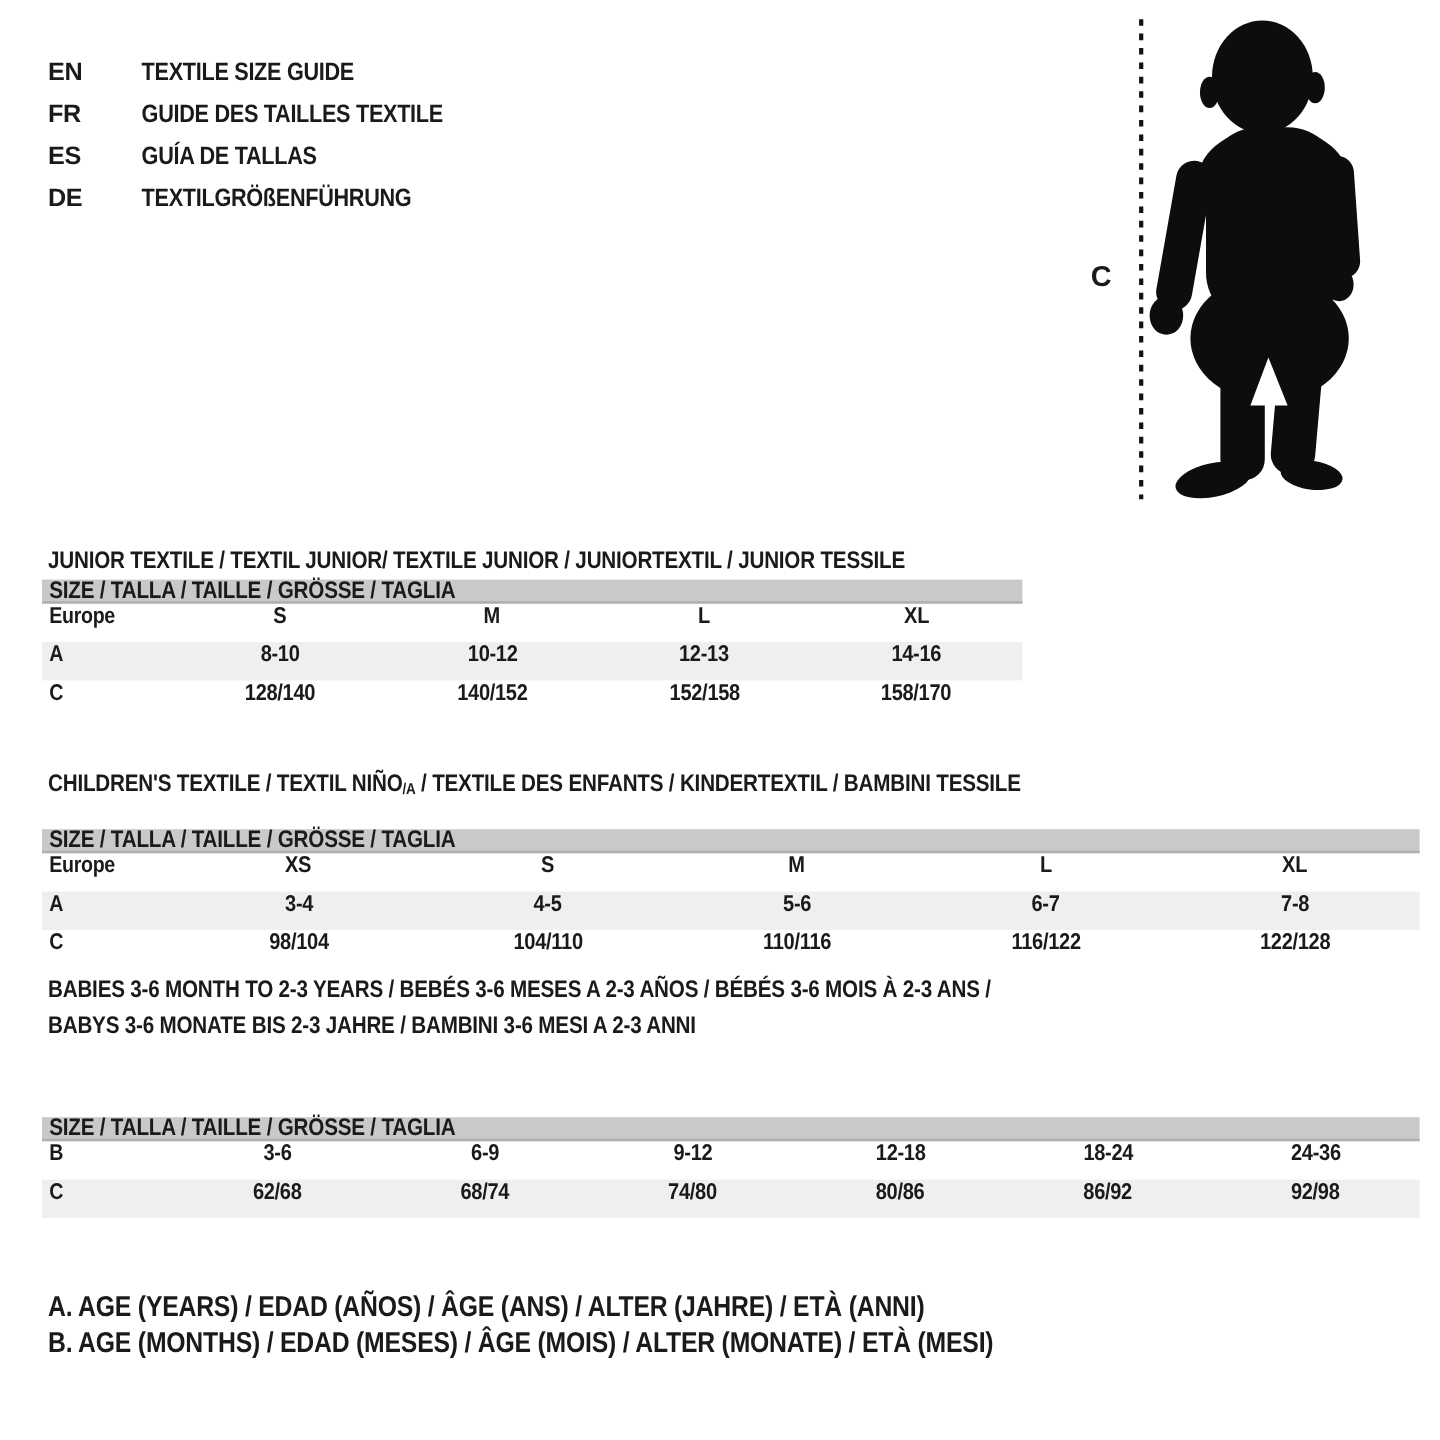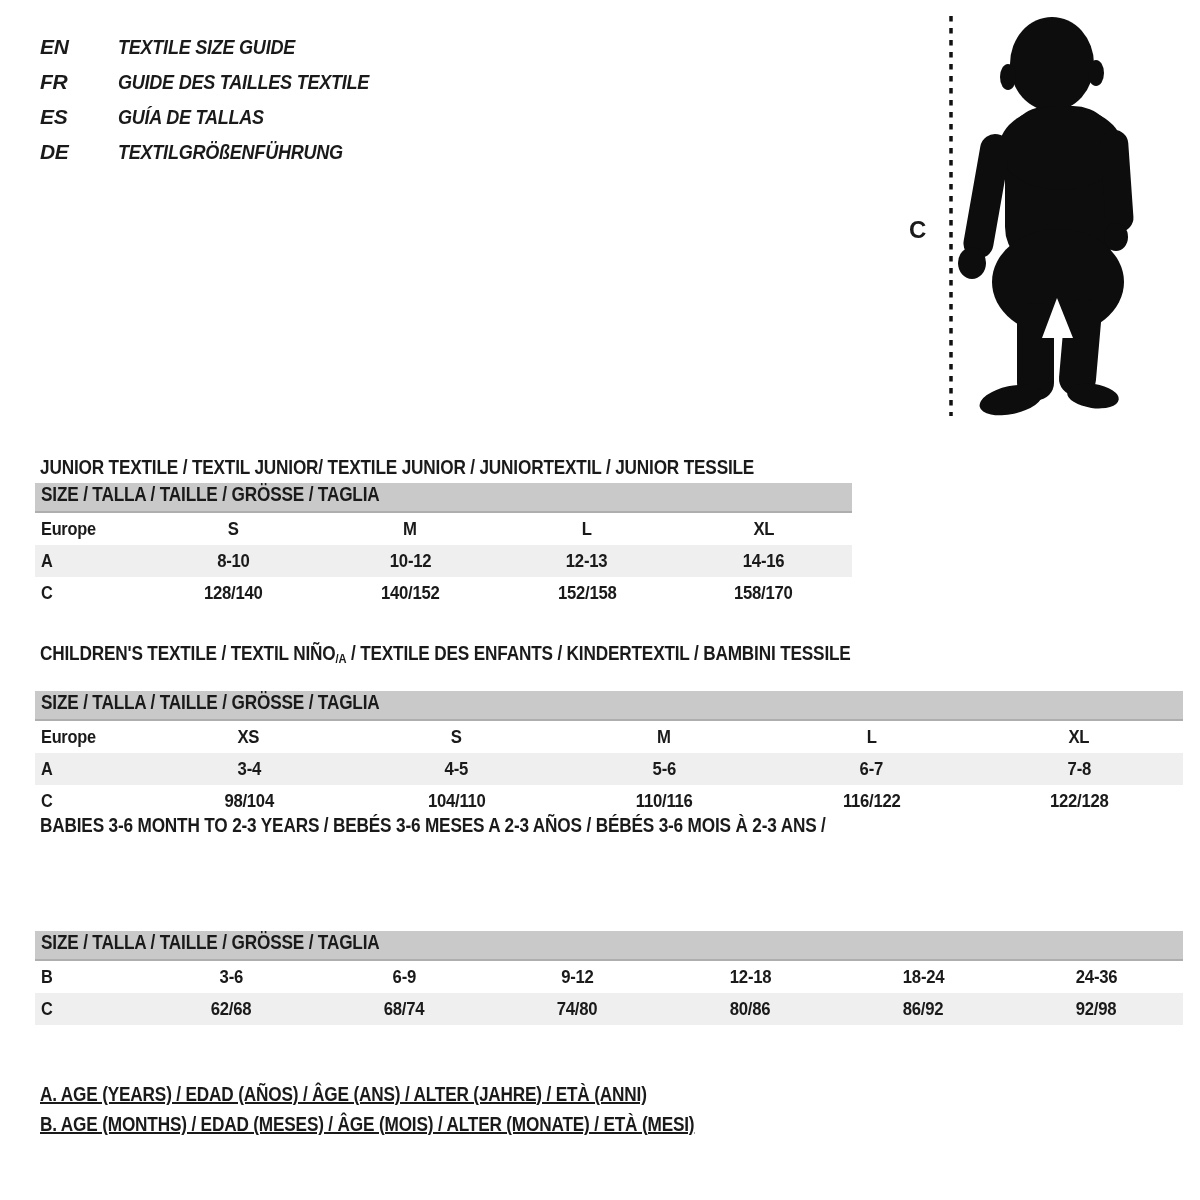--- a/index.html
+++ b/index.html
@@ -26,22 +26,21 @@
     display: inline-block;
     transform: scaleX(0.88);
     transform-origin: 50% 50%;
     white-space: nowrap;
   }
 
   
   .lang-block {
     position: absolute;
     left: 40px;
-    top: 29px;
-    font-style: italic;
+    top: 43px;
   }
   .lang-row {
     display: flex;
     align-items: center;
     height: 35px;
     font-size: 21px;
     font-weight: bold;
     letter-spacing: -0.3px;
   }
   .lang-code { width: 78px; flex: 0 0 78px; }
@@ -71,33 +70,33 @@
     position: relative;
     top: 3px;
   }
 
   
   .size-table {
     position: absolute;
     left: 35px;
   }
   .size-bar {
-    height: 30px;
+    height: 20px;
     background: #c9c9c9;
     border-bottom: 2px solid #aeaeae;
     box-sizing: border-box;
     display: flex;
+    align-items: center;
     padding-left: 6px;
     font-size: 20px;
     font-weight: bold;
     letter-spacing: -0.2px;
   }
   .trow {
     display: flex;
-    align-items: center;
     height: 32px;
     font-size: 19px;
     font-weight: bold;
     letter-spacing: -0.3px;
   }
   .trow.alt { background: #f0efef; }
   .trow .lbl {
     flex: 0 0 110px;
     width: 110px;
     padding-left: 6px;
@@ -111,25 +110,24 @@
 
   
   .footnotes {
     position: absolute;
     left: 40px;
     top: 1076px;
   }
   .footnote-line {
     height: 30px;
     display: flex;
-    align-items: flex-end;
-    font-size: 20px;
+    align-items: flex-start;
+    font-size: 24px;
     font-weight: bold;
     letter-spacing: -0.2px;
-    text-decoration: underline;
   }
 </style>
 </head>
 <body>
 
 <div class="lang-block">
   <div class="lang-row">
     <span class="lang-code">EN</span>
     <span class="cond">TEXTILE SIZE GUIDE</span>
   </div>
@@ -234,20 +232,21 @@
     <span class="val"><span class="cond-c">98/104</span></span>
     <span class="val"><span class="cond-c">104/110</span></span>
     <span class="val"><span class="cond-c">110/116</span></span>
     <span class="val"><span class="cond-c">116/122</span></span>
     <span class="val"><span class="cond-c">122/128</span></span>
   </div>
 </div>
 
 <div class="section-heading" style="top:810px; line-height:30px;">
   <div><span class="cond">BABIES 3-6 MONTH TO 2-3 YEARS / BEBÉS 3-6 MESES A 2-3 AÑOS / BÉBÉS 3-6 MOIS À 2-3 ANS /</span></div>
+  <div><span class="cond">BABYS 3-6 MONATE BIS 2-3 JAHRE / BAMBINI 3-6 MESI A 2-3 ANNI</span></div>
 </div>
 
 <div class="size-table" style="top:931px; width:1148px;">
   <div class="size-bar">
     <span class="cond">SIZE / TALLA / TAILLE / GRÖSSE / TAGLIA</span>
   </div>
   <div class="trow">
     <span class="lbl"><span class="cond">B</span></span>
     <span class="val"><span class="cond-c">3-6</span></span>
     <span class="val"><span class="cond-c">6-9</span></span>

